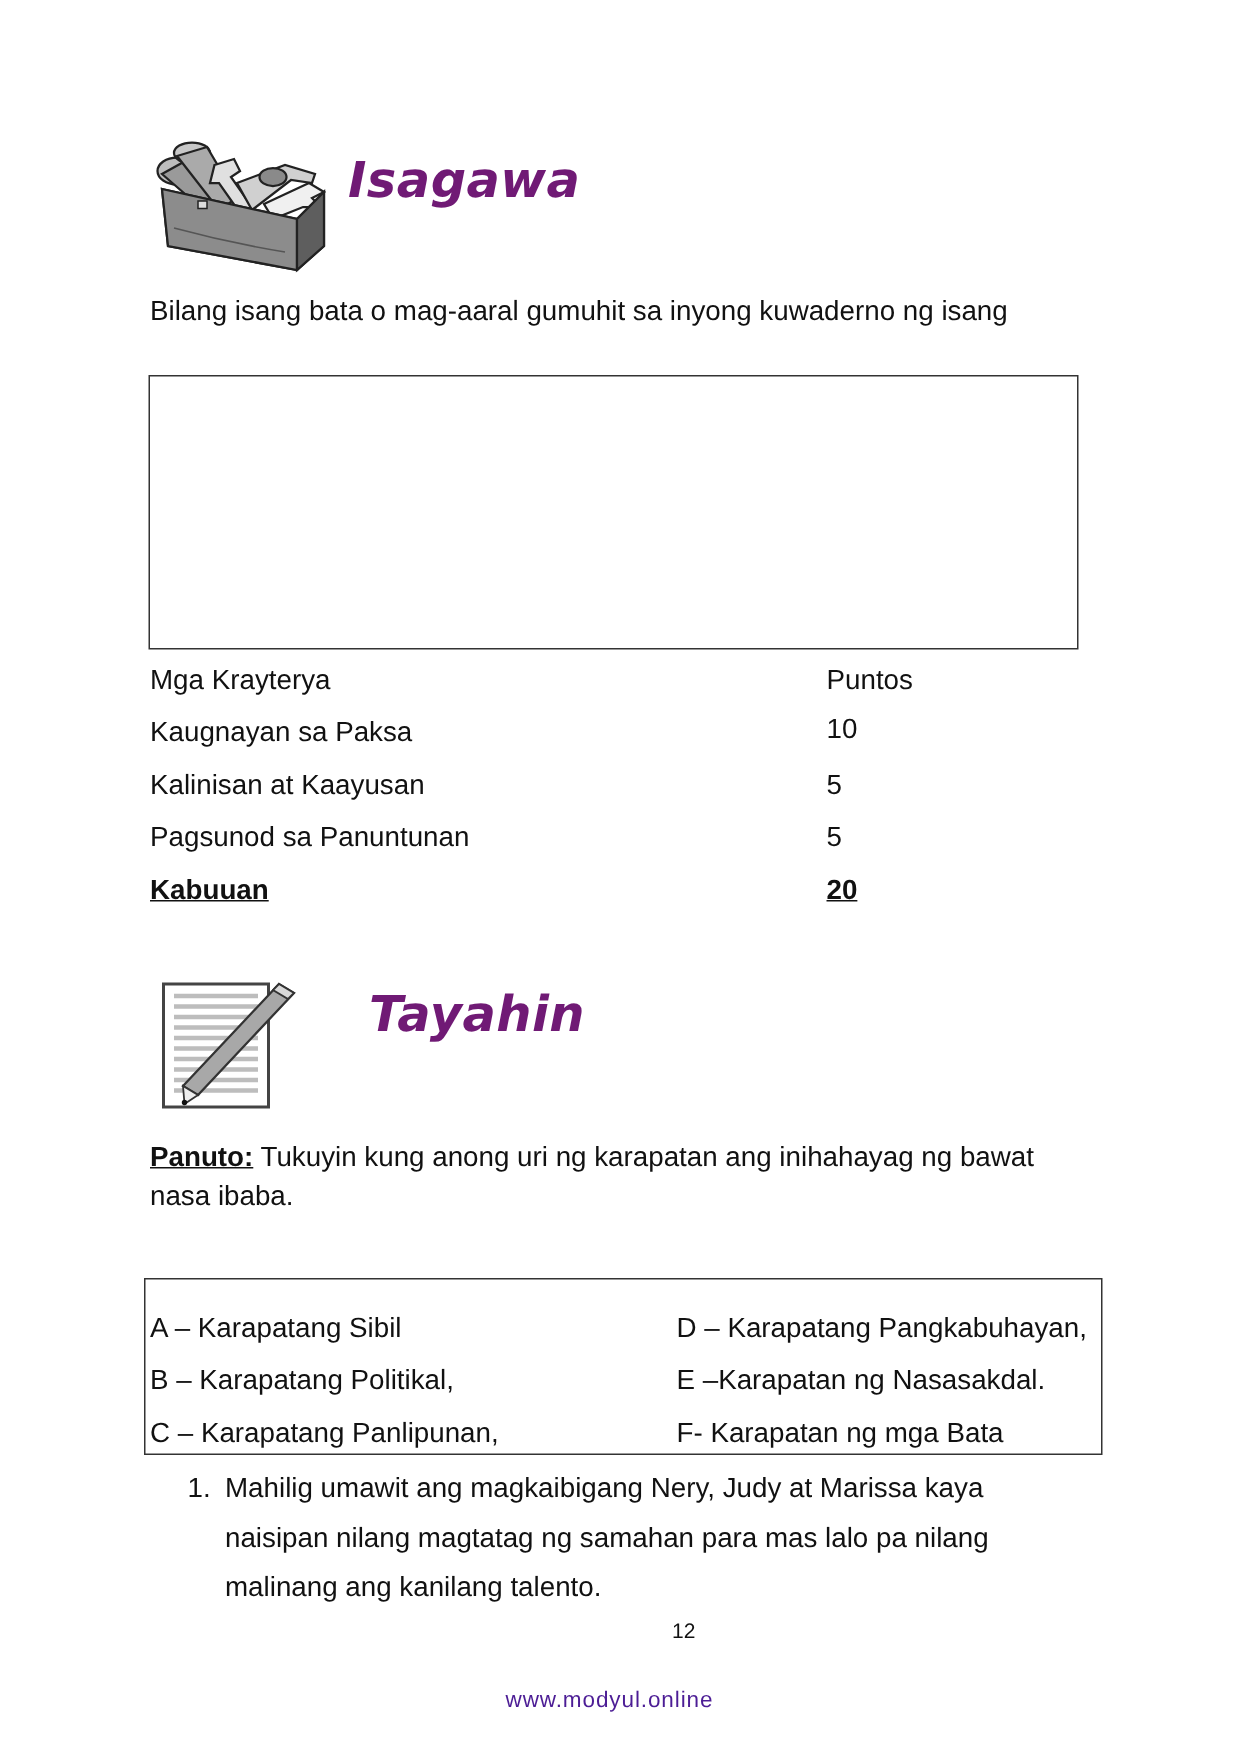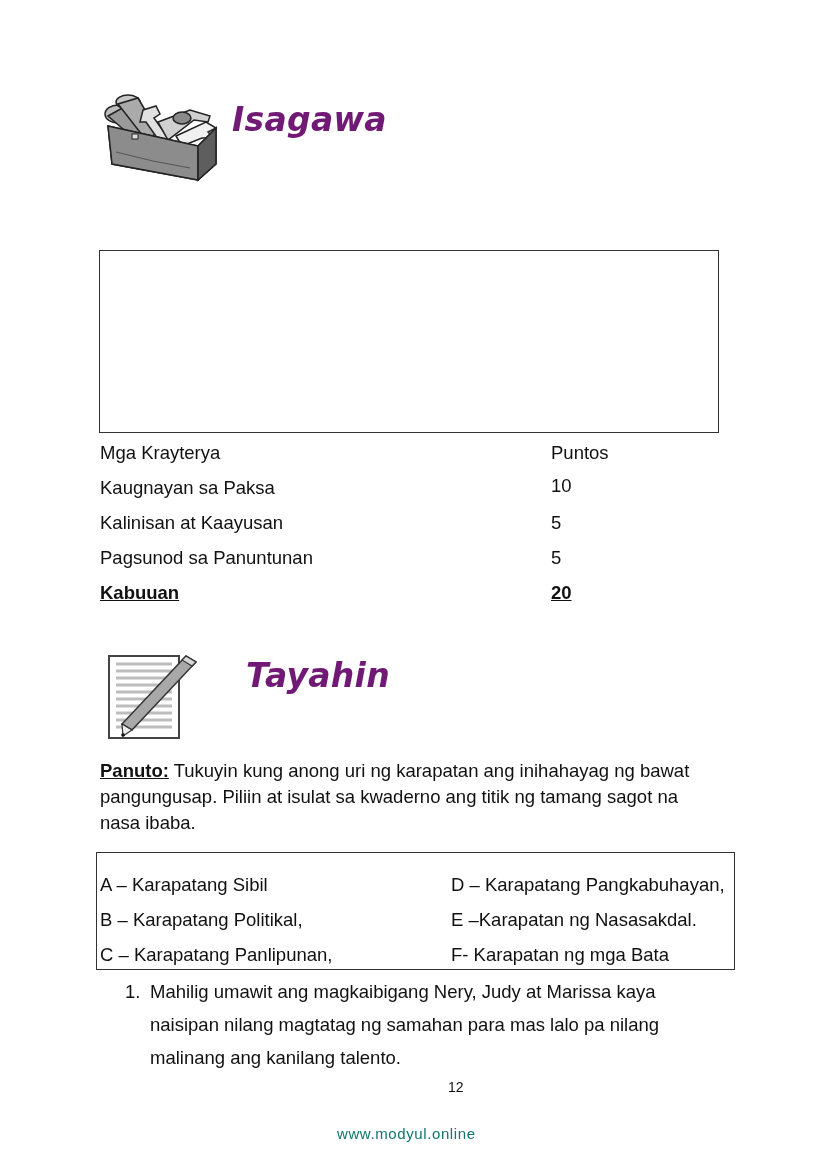--- a/index.html
+++ b/index.html
@@ -5,21 +5,21 @@
   html, body { margin:0; padding:0; background:#ffffff; }
   body { width:826px; height:1169px; position:relative; overflow:hidden;
          font-family:"Liberation Sans", sans-serif; color:#111; }
   .abs { position:absolute; }
   .heading { font-family:"DejaVu Sans", sans-serif; font-style:italic; font-weight:bold;
              font-size:33px; color:#701a75; letter-spacing:0.3px; }
   .body-text { font-size:18.5px; line-height:26px; color:#111; }
   .box { border:1.6px solid #333; box-sizing:border-box; }
   .row { position:absolute; font-size:18.5px; color:#111; }
   .bold { font-weight:bold;text-decoration:underline; }
-  .watermark { font-size:15px; color:#0f766e; letter-spacing:0.6px; }
+  .watermark { font-size:15px; color:#4c1d95; letter-spacing:0.6px; }
 </style>
 </head>
 <body>
 
 <div class="abs" style="left:98px; top:92px; width:130px; height:90px;">
   <svg width="130" height="90" viewBox="0 0 130 90">
 
     <ellipse cx="20" cy="22" rx="13" ry="9" fill="#bdbdbd" stroke="#222" stroke-width="1.5"></ellipse>
     <path d="M10 24 L40 50 L52 42 L28 14 Z" fill="#9a9a9a" stroke="#222" stroke-width="1.5"></path>
     <ellipse cx="30" cy="10" rx="12" ry="7" fill="#c8c8c8" stroke="#222" stroke-width="1.5"></ellipse>
@@ -32,20 +32,21 @@
     <path d="M10 34 L100 54 L118 36 L118 72 L100 88 L14 72 Z" fill="#6f6f6f" stroke="#222" stroke-width="1.5"></path>
     <path d="M10 34 L100 54 L100 88 L14 72 Z" fill="#8c8c8c" stroke="#222" stroke-width="1.5"></path>
     <path d="M100 54 L118 36 L118 72 L100 88 Z" fill="#5e5e5e" stroke="#222" stroke-width="1.5"></path>
     <rect x="34" y="42" width="6" height="5" fill="#ddd" stroke="#222" stroke-width="1"></rect>
     <path d="M18 60 Q55 70 92 76" fill="none" stroke="#555" stroke-width="1"></path>
   </svg>
 </div>
 <div class="abs heading" style="left:232px; top:100px;">Isagawa</div>
 
 <div class="abs body-text" style="left:100px; top:194px; width:640px;">
+  <div>Bilang isang bata o mag-aaral gumuhit sa inyong kuwaderno ng isang</div>
 </div>
 
 <div class="abs box" style="left:99px; top:250px; width:620px; height:183px;"></div>
 
 <div>
   <div class="row" style="left:100px; top:442px;">Mga Krayterya</div>
   <div class="row" style="left:551px; top:442px;">Puntos</div>
 
   <div class="row" style="left:100px; top:477px;">Kaugnayan sa Paksa</div>
   <div class="row" style="left:551px; top:475px;">10</div>
@@ -79,21 +80,20 @@
     <path d="M80 4 L90 10 L26 78 L16 72 Z" fill="#a8a8a8" stroke="#333" stroke-width="1.5"></path>
     <path d="M80 4 L90 10 L86 14 L76 8 Z" fill="#d8d8d8" stroke="#333" stroke-width="1.2"></path>
     <path d="M16 72 L26 78 L17 84 Z" fill="#eeeeee" stroke="#333" stroke-width="1.2"></path>
     <circle cx="17" cy="83" r="1.8" fill="#111"></circle>
   </svg>
 </div>
 <div class="abs heading" style="left:246px; top:656px;">Tayahin</div>
 
 <div class="abs body-text" style="left:100px; top:758px; width:640px;">
   <div><span class="bold">Panuto:</span><span> Tukuyin kung anong uri ng karapatan ang inihahayag ng bawat</span></div>
-  <div>pangungusap. Piliin at isulat sa kwaderno ang titik ng tamang sagot na</div>
   <div>nasa ibaba.</div>
 </div>
 
 <div class="abs box" style="left:96px; top:852px; width:639px; height:118px;"></div>
 <div class="row" style="left:100px; top:874px;">A – Karapatang Sibil</div>
 <div class="row" style="left:100px; top:909px;">B – Karapatang Politikal,</div>
 <div class="row" style="left:100px; top:944px;">C – Karapatang Panlipunan,</div>
 <div class="row" style="left:451px; top:874px;">D – Karapatang Pangkabuhayan,</div>
 <div class="row" style="left:451px; top:909px;">E –Karapatan ng Nasasakdal.</div>
 <div class="row" style="left:451px; top:944px;">F- Karapatan ng mga Bata</div>

